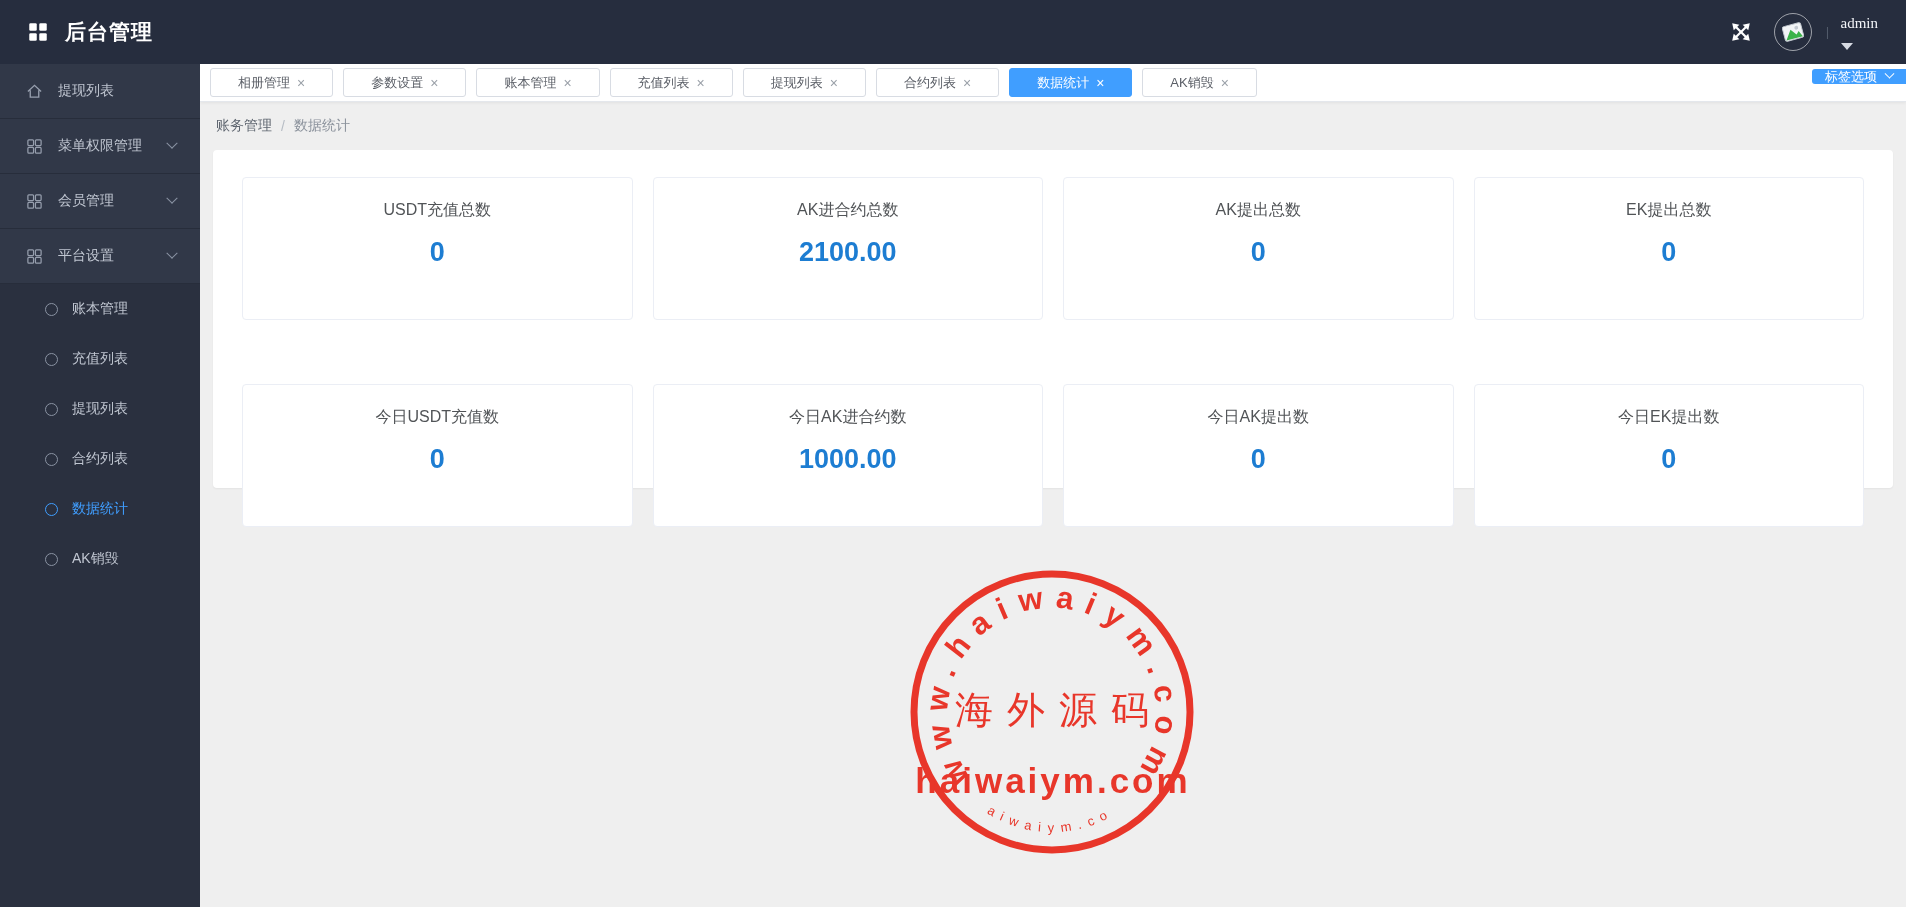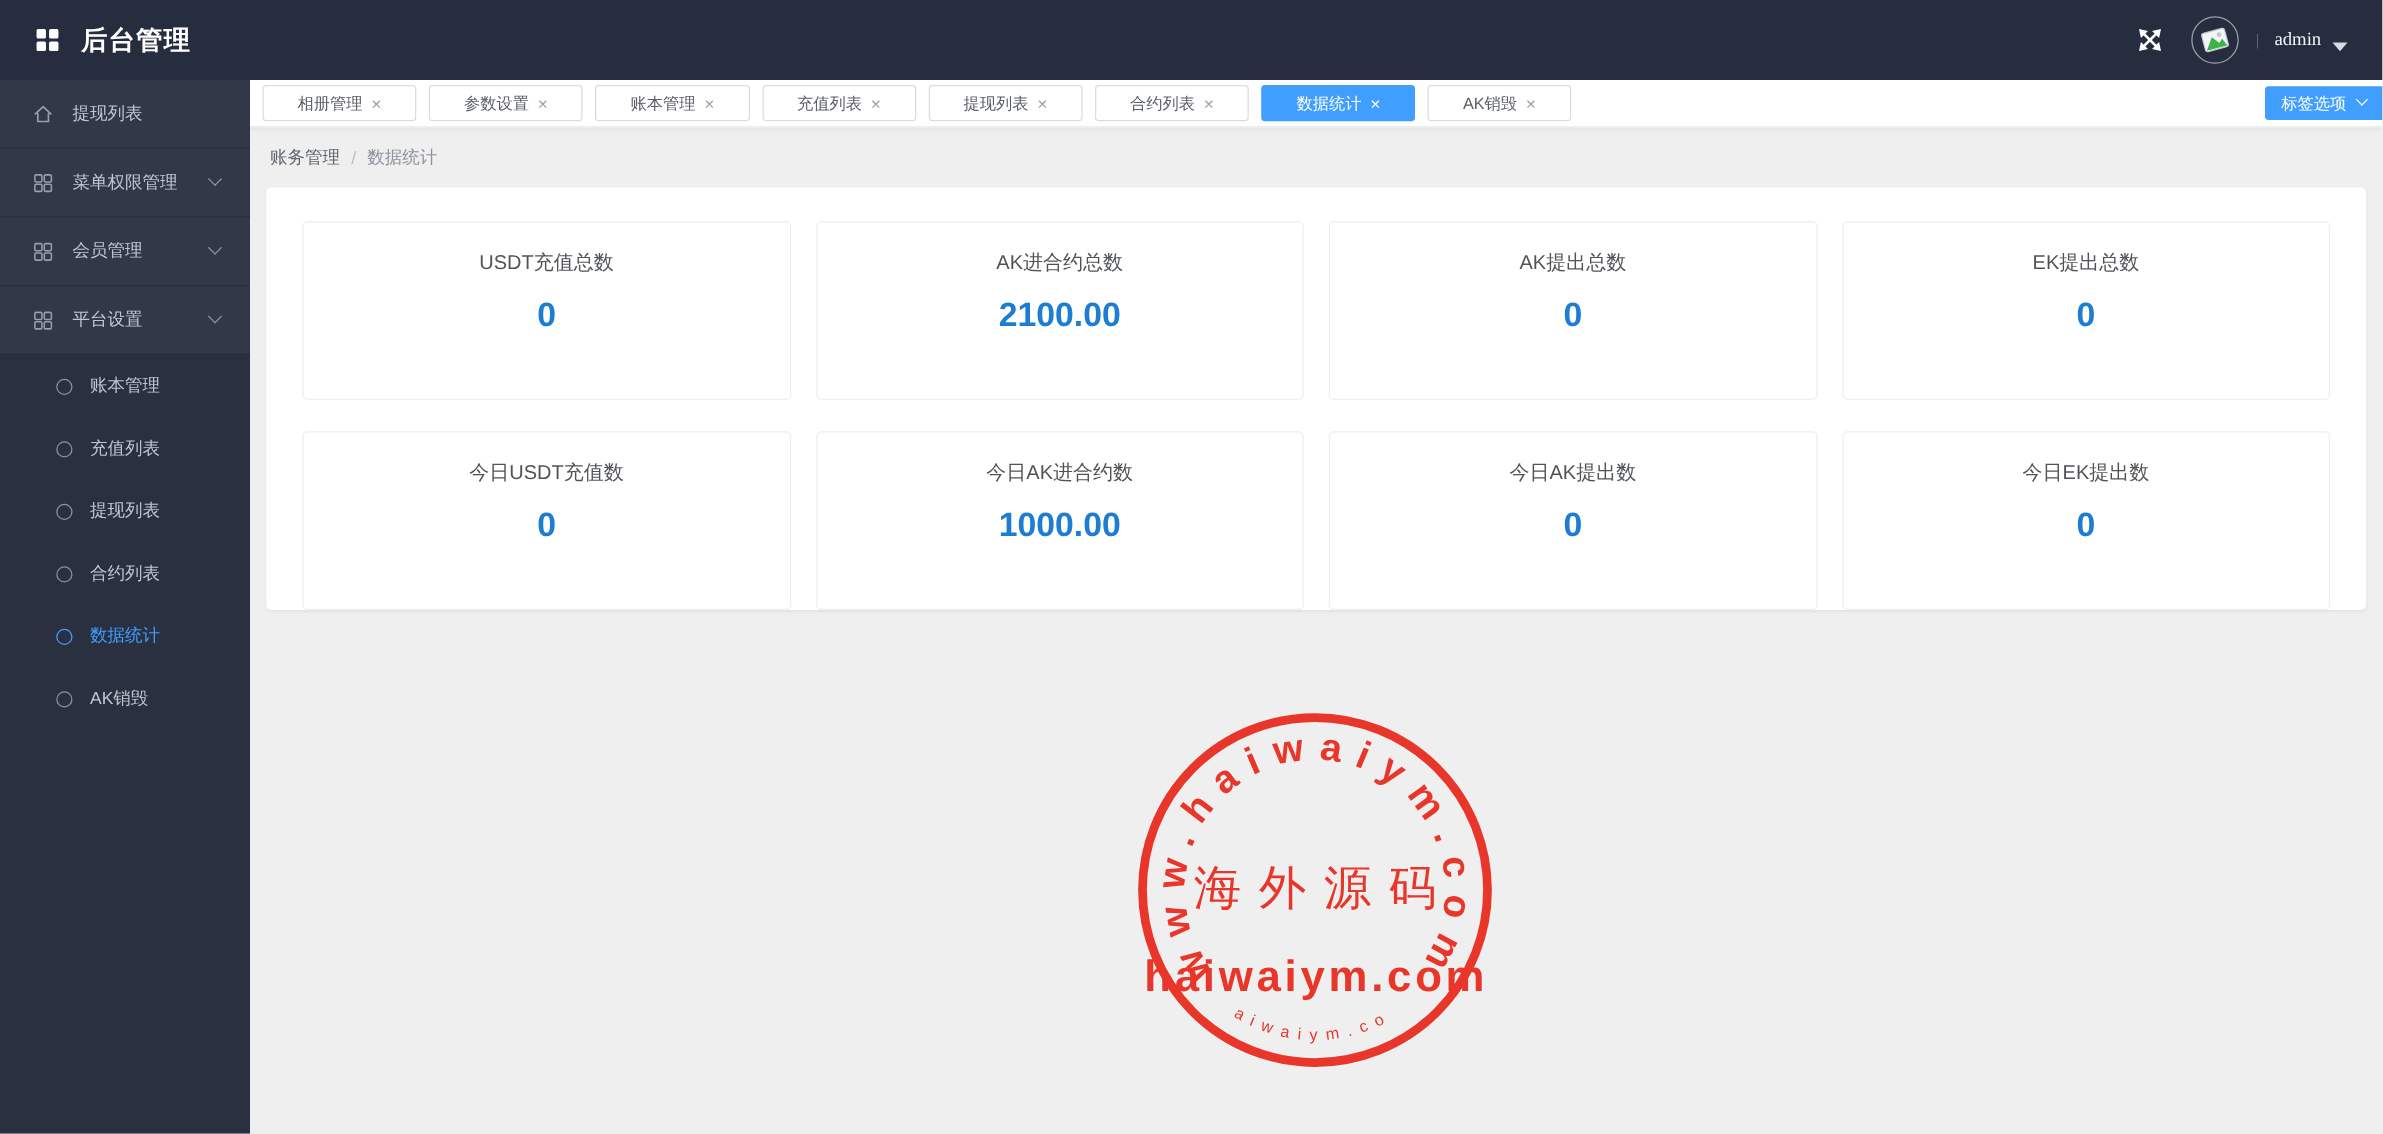--- a/index.html
+++ b/index.html
@@ -12,21 +12,21 @@
   
   .header { position:absolute; top:0; left:0; width:1906px; height:64px;
     background:#262d3e; display:flex; align-items:center; z-index:30;font-family:Liberation Serif, serif; }
   .logo { width:200px; display:flex; align-items:center; gap:17px; padding-left:28px; }
   .logo-title { color:#ffffff; font-size:21px; font-weight:600; letter-spacing:1px; white-space:nowrap; }
   .header-right { margin-left:auto; display:flex; align-items:center; padding-right:28px; }
   .fs-btn { width:22px; height:22px; cursor:pointer; margin-right:22px; }
   .avatar { width:38px; height:38px; border-radius:50%; border:1px solid rgba(255,255,255,.55);
     display:flex; align-items:center; justify-content:center; overflow:hidden; cursor:pointer; }
   .hr-sep { color:#6b7383; margin:0 12px 0 14px; font-size:13px; }
-  .admin-wrap { display:flex; align-items:flex-end; gap:9px; cursor:pointer; }
+  .admin-wrap { display:flex; align-items:flex-start; gap:9px; cursor:pointer;flex-direction:column; }
   .admin-name { color:#f2f4f8; font-size:15px; }
   .caret-down { width:0; height:0; border-left:6px solid transparent; border-right:6px solid transparent;
     border-top:7px solid #d6dae2; margin-top:2px; }
   
   .sidebar { position:absolute; top:64px; left:0; width:200px; bottom:0; background:#2a303f; z-index:20; }
   .menu-item { height:55px; display:flex; align-items:center; padding-left:26px;
     color:#c0c6d1; font-size:14px; cursor:pointer; background:#313848; border-bottom:1px solid #272d3b; }
   .menu-item .mi-icon { width:17px; height:17px; margin-right:15px; flex:0 0 auto; }
   .chev { width:8px; height:8px; border-right:1.6px solid #8a93a3; border-bottom:1.6px solid #8a93a3;
     margin-left:auto; margin-right:24px; }
@@ -45,33 +45,33 @@
     box-shadow:0 1px 3px rgba(0,0,0,.06); display:flex; align-items:center;
     padding-left:10px; gap:10px; position:relative; }
   .tab { height:29px; display:inline-flex; align-items:center; gap:7px; padding:0 27px;
     border:1px solid #d8dce3; border-radius:3px; background:#fff; color:#5a5e66;
     font-size:13px; cursor:pointer; white-space:nowrap;text-align:right; }
   .tab .tab-close { font-size:14px; color:#9aa0a8; line-height:1; }
   .tab.active { background:#409eff; border-color:#409eff; color:#ffffff; }
   .tab.active .tab-close { color:#ffffff; }
   .tab-fade { position:absolute; right:89px; top:0; bottom:1px; width:46px;
     background:linear-gradient(to right, rgba(255,255,255,0), #ffffff); pointer-events:none; }
-  .tab-options { position:absolute; right:0; top:5px; height:27px; display:flex; align-items:center;
+  .tab-options { position:absolute; right:0; top:5px; height:15px; display:flex; align-items:center;
     gap:9px; padding:0 13px; background:#409eff; color:#fff; font-size:13px;
     border-radius:3px 0 0 3px; cursor:pointer; }
   .tab-options .chev-sm { width:7px; height:7px; border-right:1.6px solid #fff; border-bottom:1.6px solid #fff;
     transform:rotate(45deg) translate(-2px,-2px); }
   .breadcrumb { height:48px; display:flex; align-items:center; padding-left:16px; font-size:14px; gap:9px; }
   .bc-parent { color:#5f6670;text-align:center; }
   .bc-sep { color:#b6bcc4; }
   .bc-current { color:#8b929c; }
   .panel { margin:0 13px; background:#ffffff; border-radius:4px; box-shadow:0 1px 2px rgba(0,0,0,.05);
     padding:27px 29px 32px; height:338px; }
   .cards-row { display:flex; gap:20px; }
-  .cards-row + .cards-row { margin-top:25px; }
+  .cards-row + .cards-row { margin-top:64px; }
   .card { flex:1; height:143px; border:1px solid #ebeef5; border-radius:4px; background:#fff;
     display:flex; flex-direction:column; align-items:center; padding-top:22px; }
   .card-title { font-size:16px; color:#515457; }
   .card-value { margin-top:16px; font-size:27px; color:#1d7dd2; font-weight:bold; }
   
   .stamp { position:absolute; left:907px; top:567px; width:290px; height:290px; opacity:.93; z-index:10; }
   .stamp text { font-family:"Liberation Sans", sans-serif; }
   .arc-top-text { font-size:31px; font-weight:bold; letter-spacing:11px; }
   .arc-bottom-text { font-size:13px; letter-spacing:7px; }
   .stamp-cn { font-size:38px; letter-spacing:14px; font-family:"DejaVu Serif", serif; }

